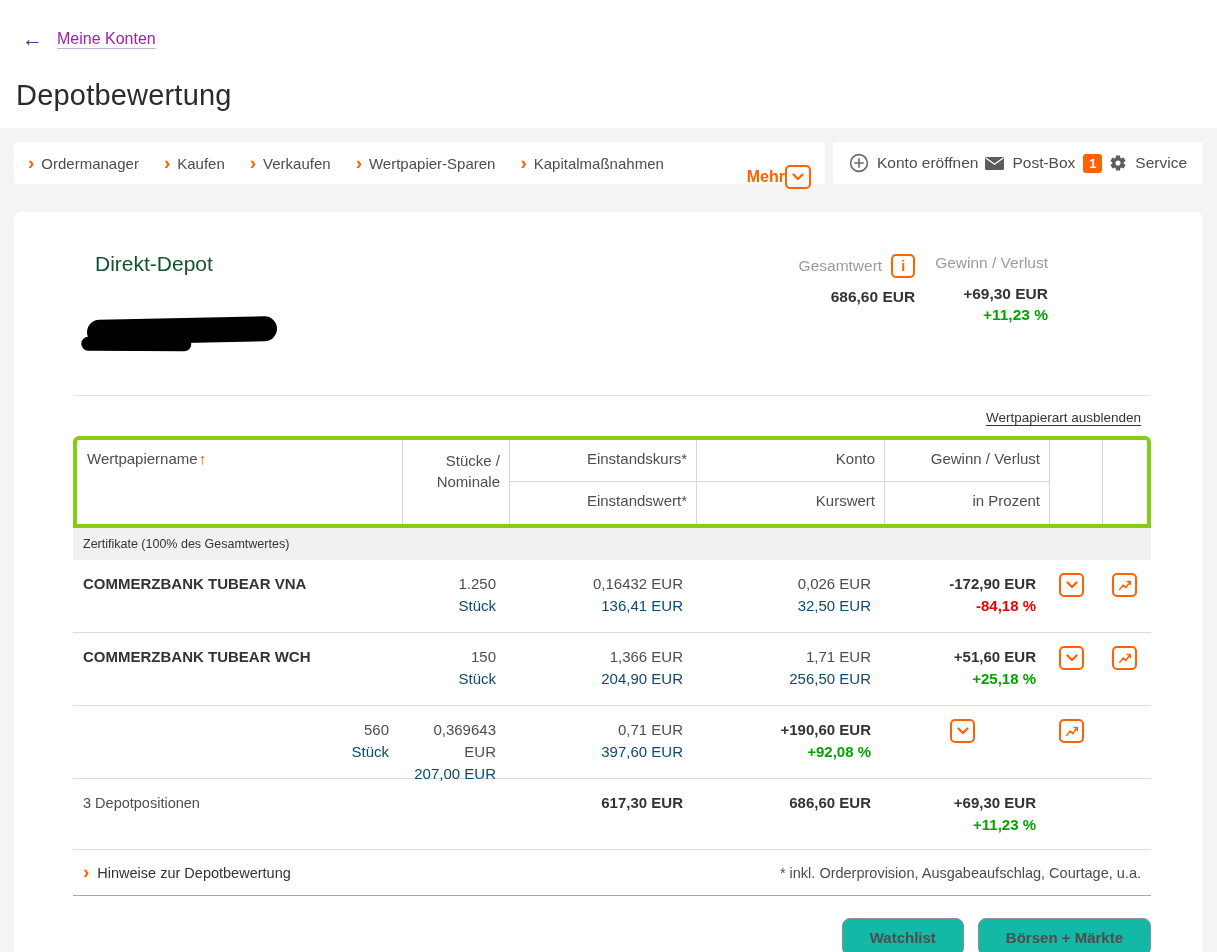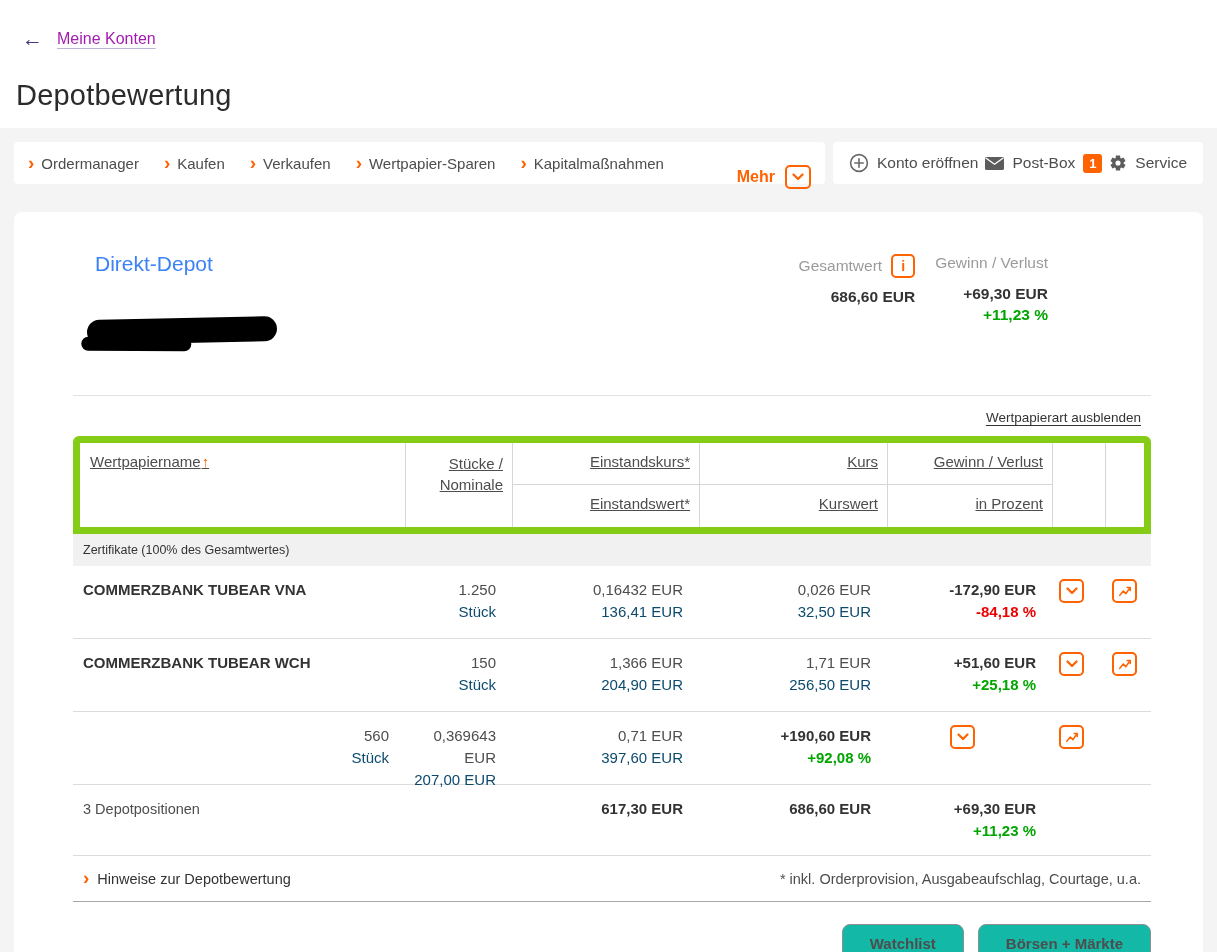--- a/index.html
+++ b/index.html
@@ -17,31 +17,31 @@
   .back-link { color:#a21caf; font-size:16px; text-decoration:underline; text-underline-offset:4px; text-decoration-color:#b9b7d6; cursor:pointer; }
   h1.page-title { font-size:29px; font-weight:500; color:#2b2b2b; margin:30px 12px 0 -6px; padding-left:0; letter-spacing:0.2px; }
   .top-header h1 { margin-left:-4px; }
 
   
   .nav-row { display:flex; gap:8px; margin:14px 14px 0 14px; }
   .nav-card { background:#fff; border-radius:4px; height:42px; display:flex; align-items:center; }
   .nav-main { width:811px; padding:0 14px 0 14px; }
   .nav-item { display:flex; align-items:center; gap:7px; margin-right:25px; cursor:pointer; font-size:15px; color:#4d4d4d; text-decoration:none; }
   .chev { color:#ff6200; font-size:19px; font-weight:700; line-height:1; position:relative; top:-1px; }
-  .mehr { margin-left:auto; display:flex; align-items:center; gap:10px; cursor:pointer;margin-top:28px; }
+  .mehr { margin-left:auto; display:flex; align-items:center; cursor:pointer;margin-top:28px; }
   .mehr-label { color:#ff6200; font-weight:700; font-size:16px; }
   .icon-box { width:26px; height:24px; border:2px solid #ff6200; border-radius:5px; display:flex; align-items:center; justify-content:center; }
   .nav-secondary { width:370px; padding:0 16px; justify-content:space-between; }
   .sec-item { display:flex; align-items:center; gap:8px; cursor:pointer; font-size:15.5px; color:#4d4d4d; text-decoration:none; }
   .badge { background:#ff6200; color:#fff; font-size:13px; font-weight:700; min-width:19px; height:19px; border-radius:3px; display:flex; align-items:center; justify-content:center; padding:0 4px; }
 
   
   .card { background:#fff; border-radius:8px; margin:28px 14px 0 14px; min-height:726px; padding:40px 52px 30px 59px; position:relative; }
   .card-head { position:relative; height:104px; }
-  .depot-title { font-size:21px; color:#3b82f6; margin-left:22px; }
+  .depot-title { font-size:21px; color:#14532d; margin-left:22px; }
   .redacted { position:absolute; left:14px; top:66px; width:190px; height:25px; background:#000; border-radius:13px; transform:rotate(-1.2deg); }
   .redacted::after { content:""; position:absolute; left:-6px; bottom:-7px; width:110px; height:14px; background:#000; border-radius:8px; transform:rotate(1.5deg); }
   .summary { position:absolute; top:2px; right:103px; display:flex; gap:20px; }
   .stat { text-align:right; }
   .stat-label-row { display:flex; justify-content:flex-end; align-items:center; gap:9px; font-size:15.5px; color:#9b9b9b; }
   .info-box { width:24px; height:24px; border:2px solid #ff6200; border-radius:5px; color:#ff6200; font-size:14px; font-weight:700; display:flex; align-items:center; justify-content:center; cursor:pointer; }
   .stat-value { font-size:15.5px; font-weight:700; color:#333; margin-top:10px; }
   .stat-gewinn .stat-value { margin-top:13px; }
   .stat-percent { font-size:15.5px; font-weight:700; margin-top:3px; }
   .pos { color:#00a500; }
@@ -49,24 +49,23 @@
   .divider { height:1px; background:#e2e2e2; margin-top:39px; }
   .toggle-row { text-align:right; padding:12px 10px 10px 0; }
   .toggle-link { font-size:13.5px; color:#333; text-decoration:underline; text-underline-offset:3px; cursor:pointer; }
 
   
   .tbl { width:1078px; font-size:15px; }
   .tbl-header {
     display:grid;
     grid-template-columns:325px 107px 187px 188px 165px 53px 53px;
     grid-template-rows:42px 42px;
-    border:7px solid #84cc16;
+    border:4px solid #84cc16;
     border-radius:6px 6px 0 0;
     color:#4d4d4d;
-    text-decoration:underline;
   }
   .hc { padding-top:10px; border-left:1px solid #d6d6d6; }
   .hc.first { border-left:none; }
   .hc.span2 { grid-row:1 / 3; }
   .hc.split-top { border-bottom:1px solid #d6d6d6; }
   .h-left { padding-left:10px; text-align:left; }
   .h-right { padding-right:9px; text-align:right; }
   .sort-arrow { color:#ff6200; font-weight:700; font-size:15px; margin-left:1px; }
   .two-line { line-height:21px; }
 
@@ -209,21 +208,21 @@
 
     <div class="tbl-header">
       <div class="hc first span2 h-left">
         <span>Wertpapiername</span><span class="sort-arrow">↑</span>
       </div>
       <div class="hc span2 h-right two-line">
         <div>Stücke /</div>
         <div>Nominale</div>
       </div>
       <div class="hc split-top h-right" style="grid-column:3">Einstandskurs*</div>
-      <div class="hc split-top h-right" style="grid-column:4">Kurs</div>
+      <div class="hc split-top h-right" style="grid-column:4">Konto</div>
       <div class="hc split-top h-right" style="grid-column:5">Gewinn / Verlust</div>
       <div class="hc span2" style="grid-column:6; grid-row:1/3"></div>
       <div class="hc span2" style="grid-column:7; grid-row:1/3"></div>
       <div class="hc h-right" style="grid-column:3; grid-row:2">Einstandswert*</div>
       <div class="hc h-right" style="grid-column:4; grid-row:2">Kurswert</div>
       <div class="hc h-right" style="grid-column:5; grid-row:2">in Prozent</div>
     </div>
 
     <div class="cat-row">Zertifikate (100% des Gesamtwertes)</div>
 

